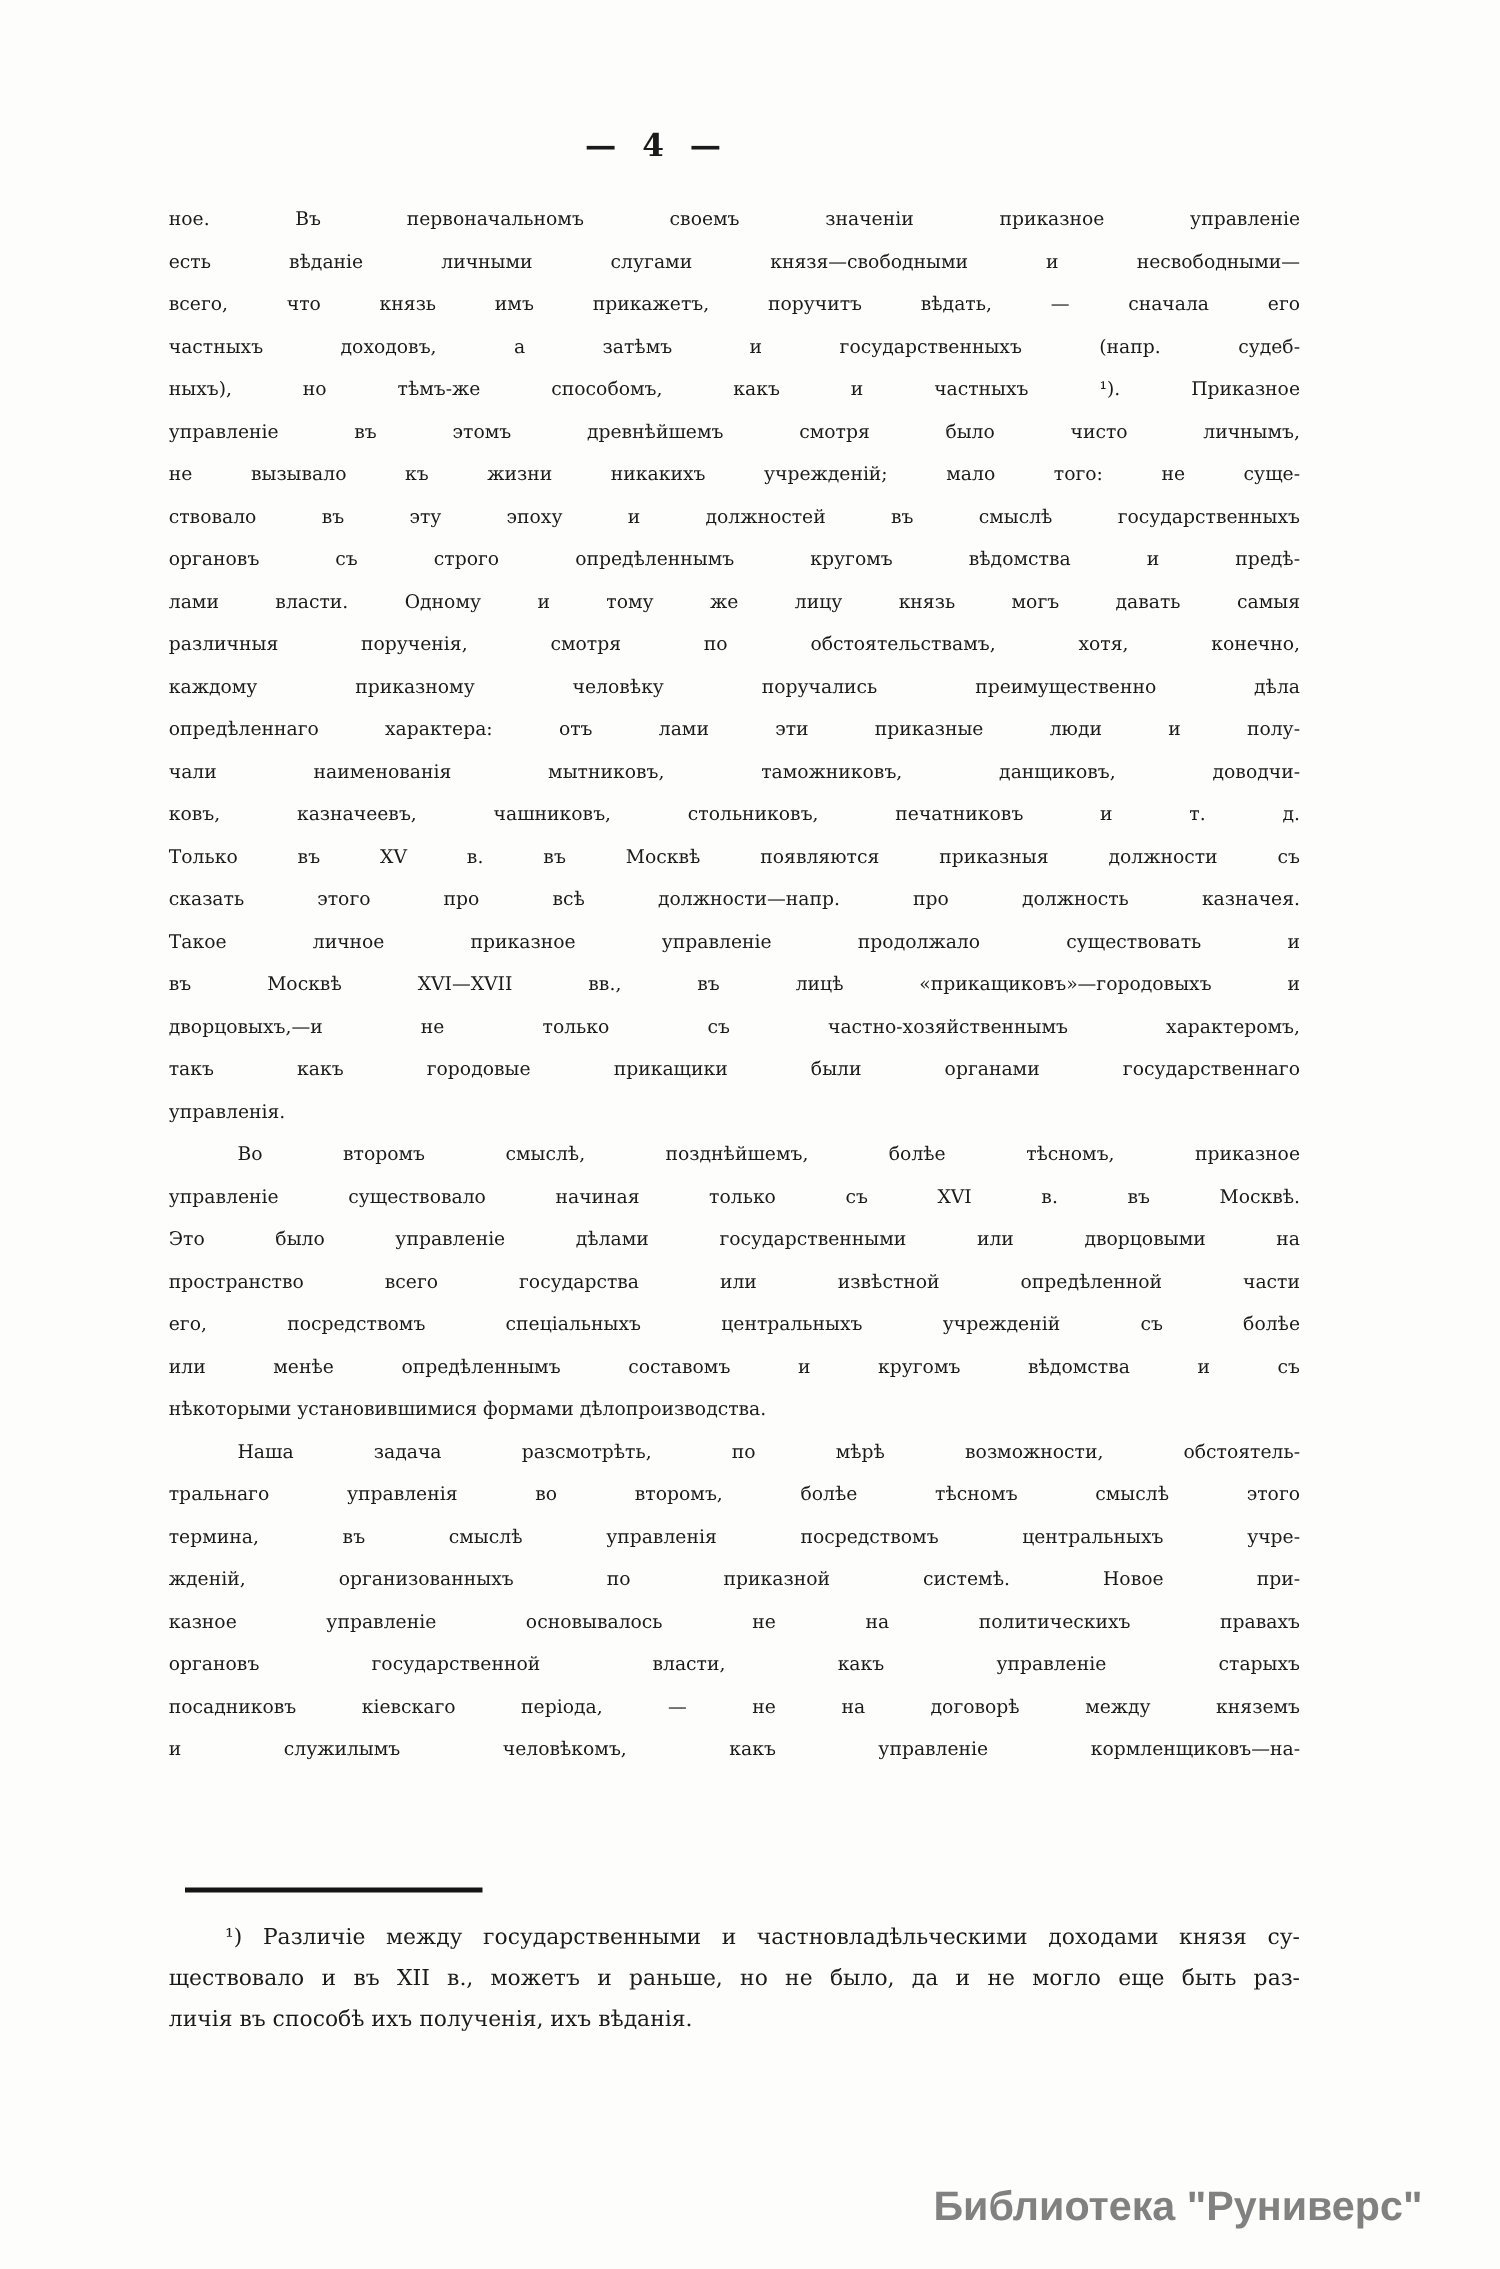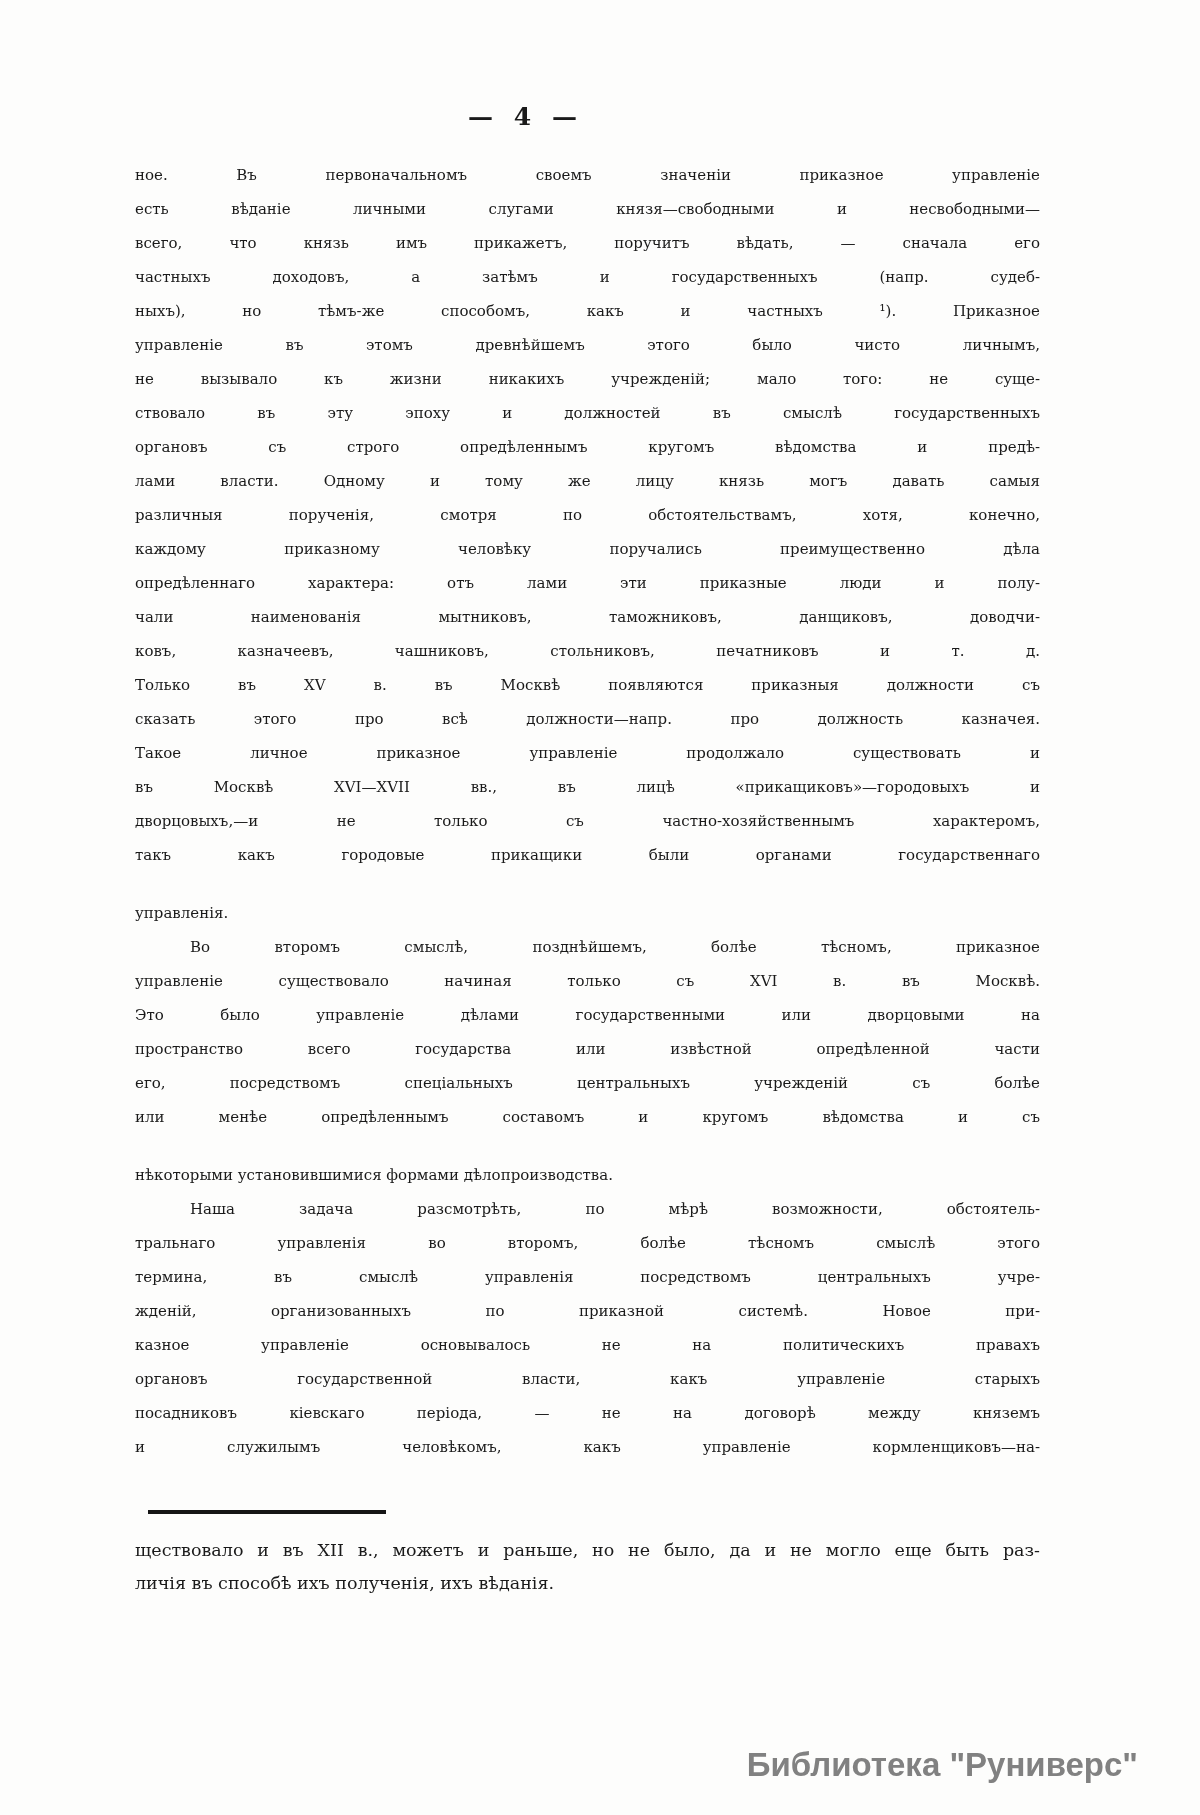--- a/index.html
+++ b/index.html
@@ -15,21 +15,21 @@
     font-size:25px;font-weight:bold;color:#1a1a1a;letter-spacing:6px;
   }
   .body-text{
     position:absolute;left:135px;top:158px;width:905px;color:#1a1a1a;
   }
   .line{
     height:34px;line-height:34px;font-size:15px;
     text-align:justify;text-align-last:justify;
     overflow:hidden;white-space:normal;
   }
-  .line.last{text-align-last:left;margin-top:24px;}
+  .line.last{text-align-last:left;}
   .line.indent{text-indent:55px;}
   .em{}
   .footnote-sep{
     position:absolute;left:148px;top:1510px;width:238px;height:4px;background:#151515;
   }
   .footnote{
     position:absolute;left:135px;top:1534px;width:905px;color:#1a1a1a;
   }
   .fline{
     height:33px;line-height:33px;font-size:17.5px;
@@ -50,21 +50,21 @@
 
   <div class="page-header">— 4 —</div>
 
   <div class="body-text">
 
     <div class="line">ное. Въ первоначальномъ своемъ значеніи приказное управленіе</div>
     <div class="line">есть вѣданіе личными слугами князя—свободными и несвободными—</div>
     <div class="line">всего, что князь имъ прикажетъ, поручитъ вѣдать, — сначала его</div>
     <div class="line">частныхъ доходовъ, а затѣмъ и государственныхъ (напр. судеб-</div>
     <div class="line">ныхъ), но тѣмъ-же способомъ, какъ и частныхъ ¹). Приказное</div>
-    <div class="line">управленіе въ этомъ древнѣйшемъ этого было чисто личнымъ,</div>
+    <div class="line">управленіе въ этомъ древнѣйшемъ смотря было чисто личнымъ,</div>
     <div class="line">не вызывало къ жизни никакихъ учрежденій; мало того: не суще-</div>
     <div class="line">ствовало въ эту эпоху и должностей въ смыслѣ государственныхъ</div>
     <div class="line">органовъ съ строго опредѣленнымъ кругомъ вѣдомства и предѣ-</div>
     <div class="line">лами власти. Одному и тому же лицу князь могъ давать самыя</div>
     <div class="line">различныя порученія, смотря по обстоятельствамъ, хотя, конечно,</div>
     <div class="line"><span>каждому приказному человѣку поручались </span><span class="em">преимущественно</span><span> дѣла</span></div>
     <div class="line">опредѣленнаго характера: отъ лами эти приказные люди и полу-</div>
     <div class="line">чали наименованія мытниковъ, таможниковъ, данщиковъ, доводчи-</div>
     <div class="line">ковъ, казначеевъ, чашниковъ, стольниковъ, печатниковъ и т. д.</div>
     <div class="line">Только въ XV в. въ Москвѣ появляются приказныя должности съ</div>
@@ -89,19 +89,20 @@
     <div class="line"><span class="em">жденій,</span><span> организованныхъ по приказной системѣ. Новое при-</span></div>
     <div class="line">казное управленіе основывалось не на политическихъ правахъ</div>
     <div class="line">органовъ государственной власти, какъ управленіе старыхъ</div>
     <div class="line">посадниковъ кіевскаго періода, — не на договорѣ между княземъ</div>
     <div class="line">и служилымъ человѣкомъ, какъ управленіе кормленщиковъ—на-</div>
   </div>
 
   <div class="footnote-sep"></div>
 
   <div class="footnote">
+    <div class="fline indent">¹) Различіе между государственными и частновладѣльческими доходами князя су-</div>
     <div class="fline">ществовало и въ XII в., можетъ и раньше, но не было, да и не могло еще быть раз-</div>
     <div class="fline last">личія въ способѣ ихъ полученія, ихъ вѣданія.</div>
   </div>
 
   <div class="watermark">Библиотека "Руниверс"</div>
 
 </div>
 
 </body></html>

